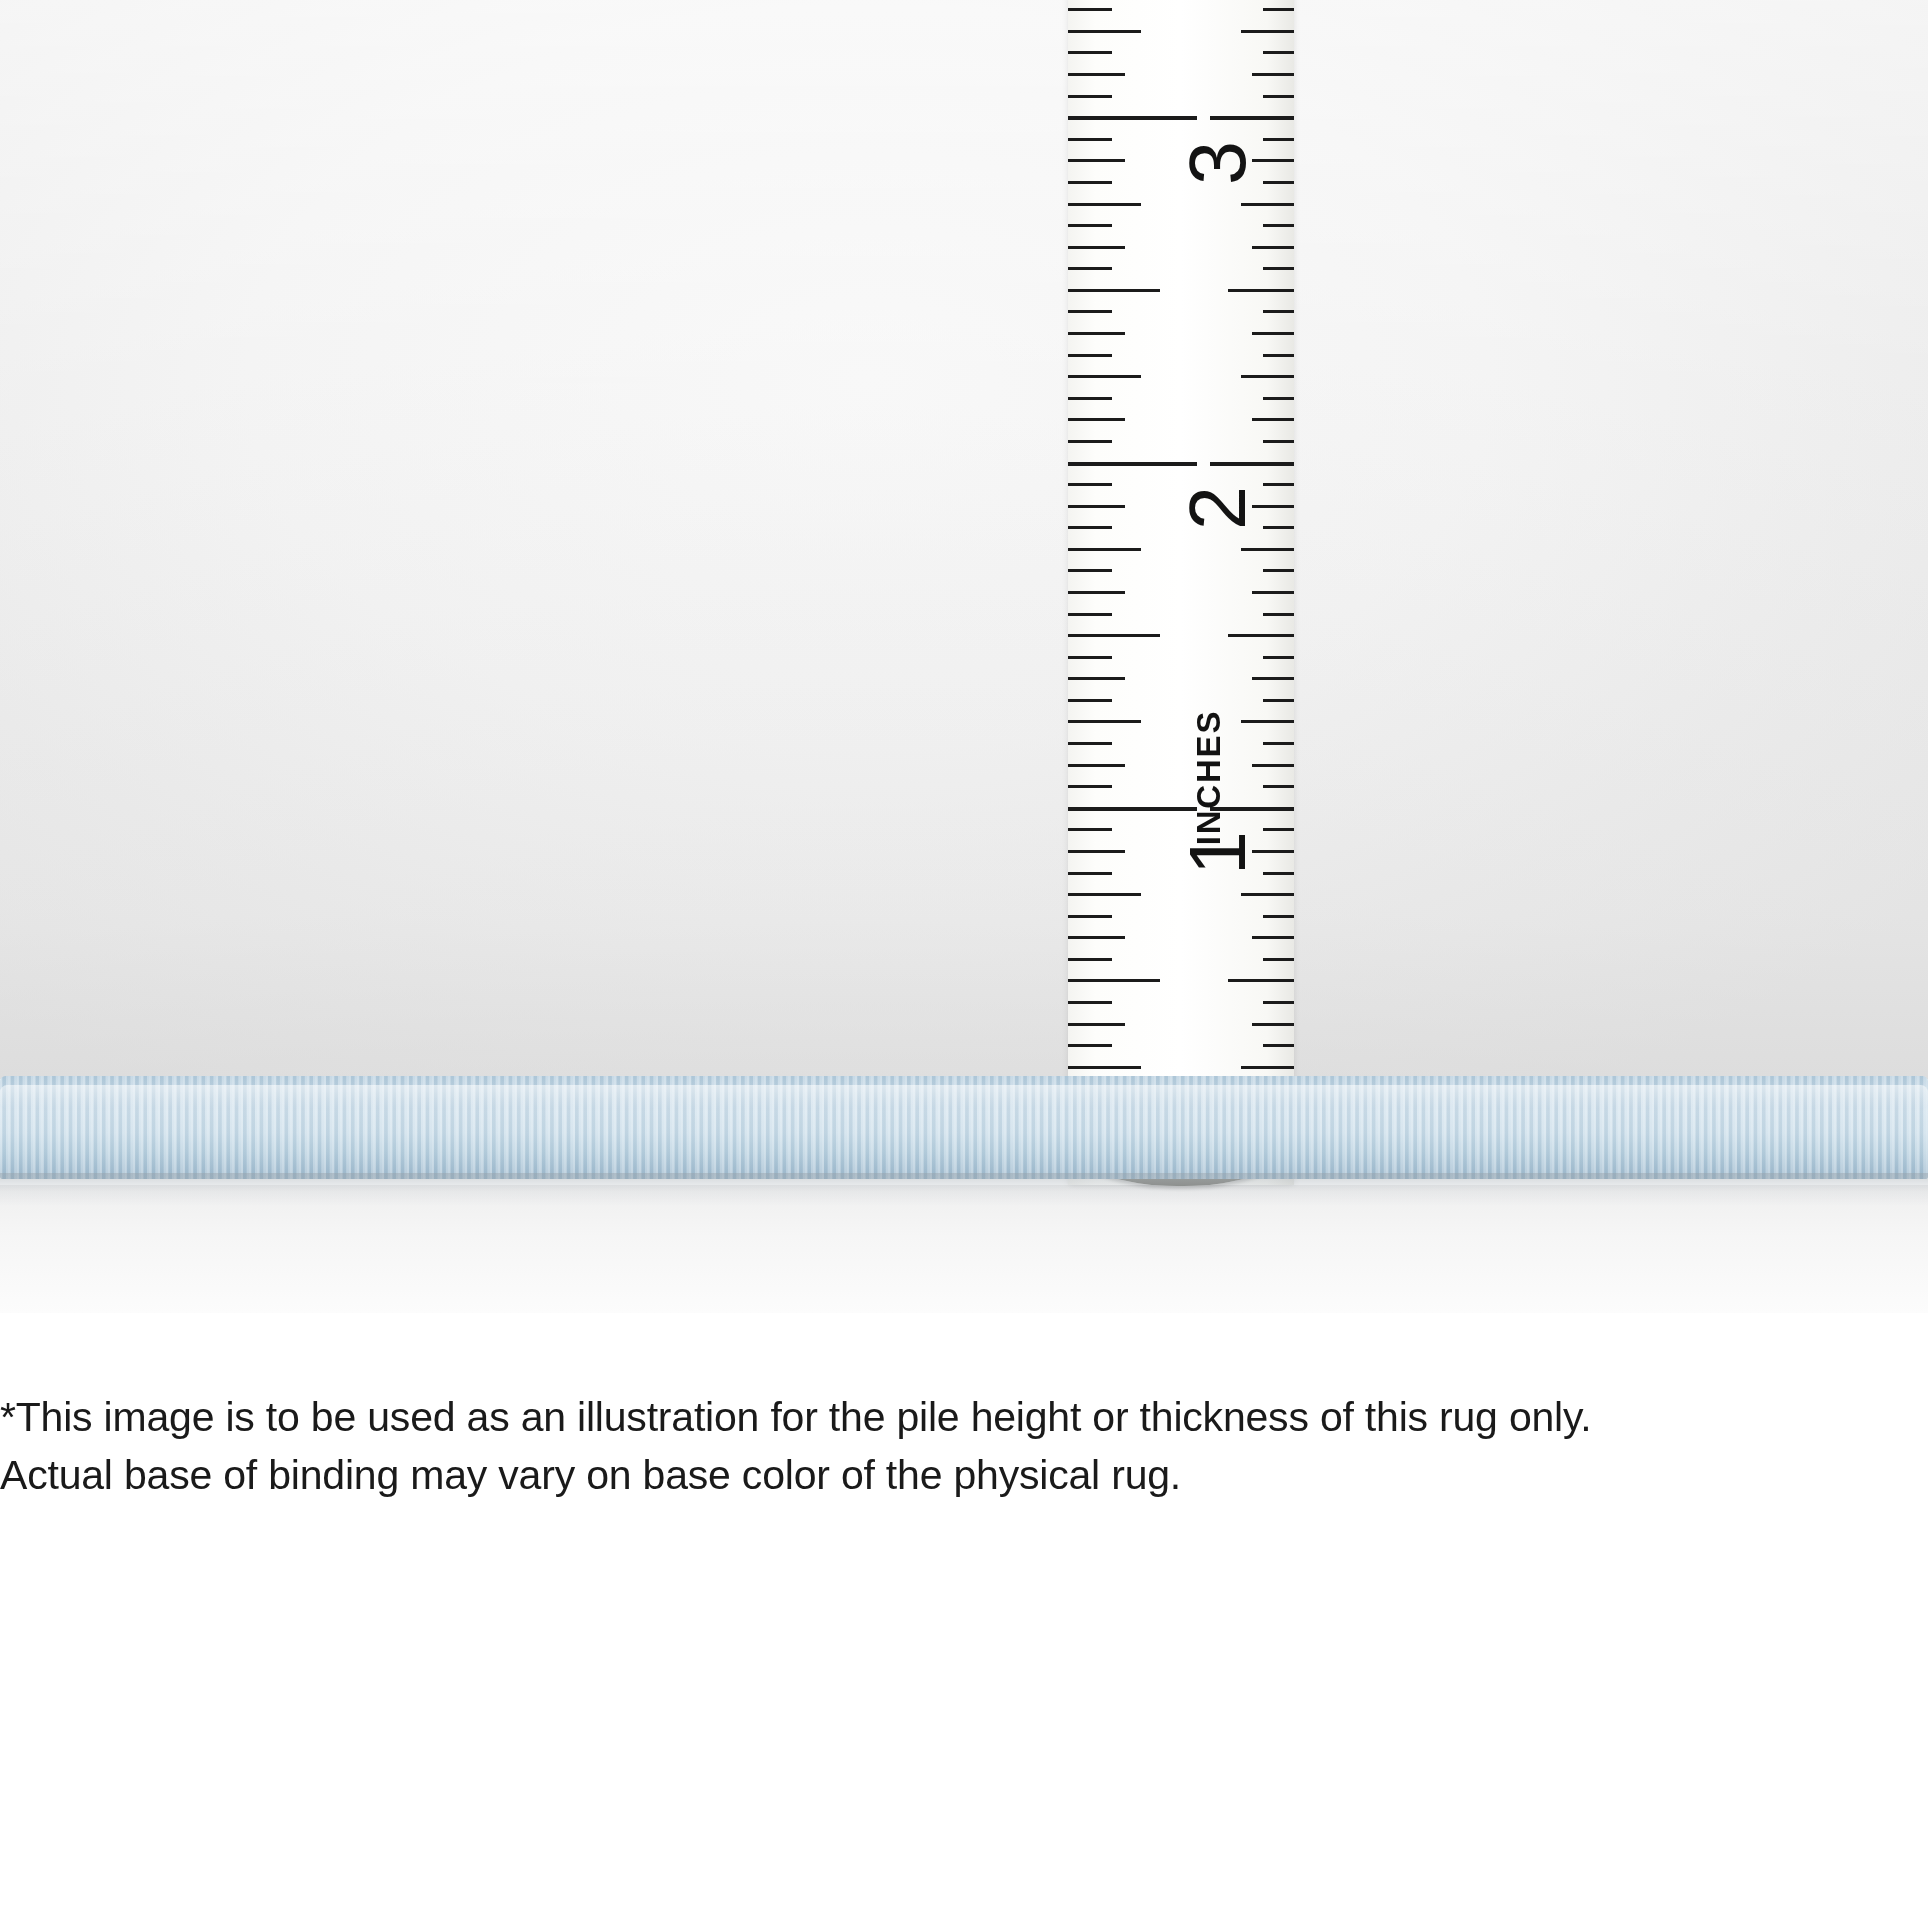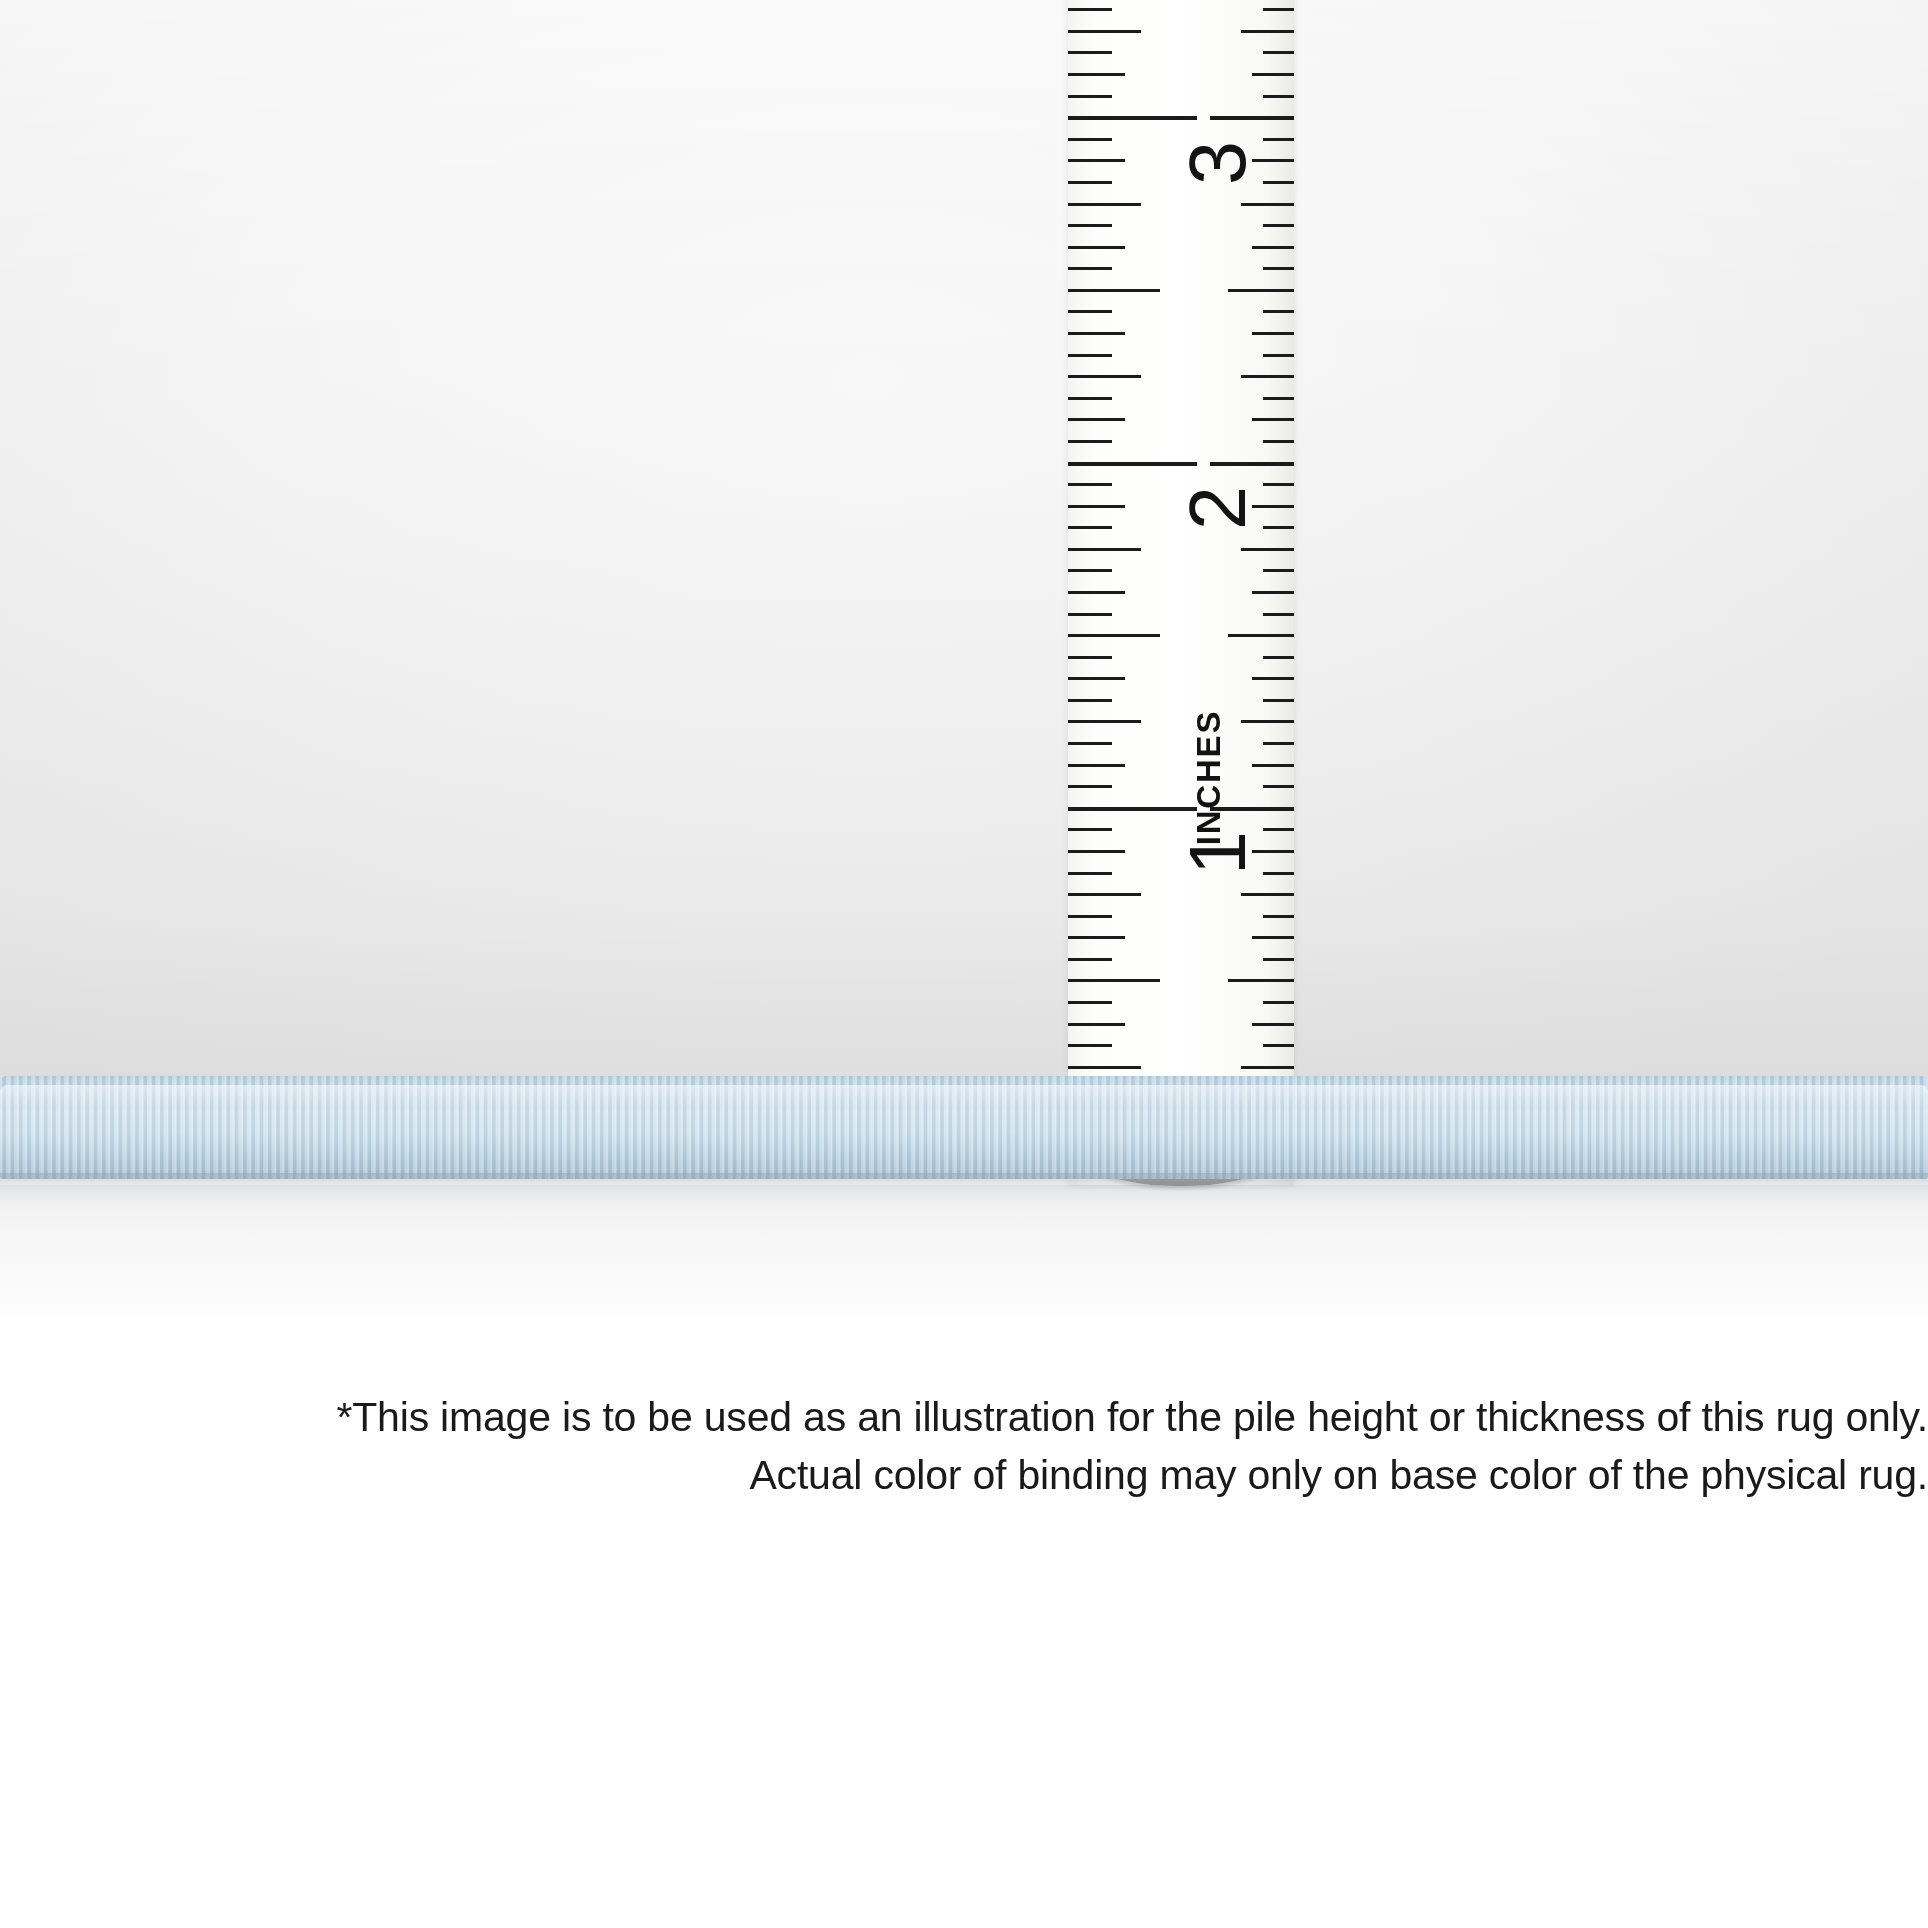--- a/index.html
+++ b/index.html
@@ -205,21 +205,21 @@
     background: linear-gradient(to bottom, rgba(255,255,255,0.75), rgba(255,255,255,0));
     border-radius: 50%;
   }
 
   
   .caption {
     position: absolute;
     left: 0;
     top: 1388px;
     width: 1928px;
-    text-align: right;
+    text-align: left;
     color: #1a1a1a;
     font-family: "Liberation Sans", sans-serif;
     font-size: 41px;
     line-height: 1.42;
     letter-spacing: -0.2px;
   }
   .caption .line { display: block; }
 </style>
 </head>
 <body>
@@ -356,17 +356,17 @@
       <div class="rug-binding"></div>
       <div class="rug-threads"></div>
       <div class="rug-highlight"></div>
       <div class="rug-shadow"></div>
     </div>
 
   </div>
 
   <div class="caption">
     <span class="line">*This image is to be used as an illustration for the pile height or thickness of this rug only.</span>
-    <span class="line">Actual color of binding may only on base color of the physical rug.</span>
+    <span class="line">Actual base of binding may vary on base color of the physical rug.</span>
   </div>
 
 </div>
 
 
 </body></html>

